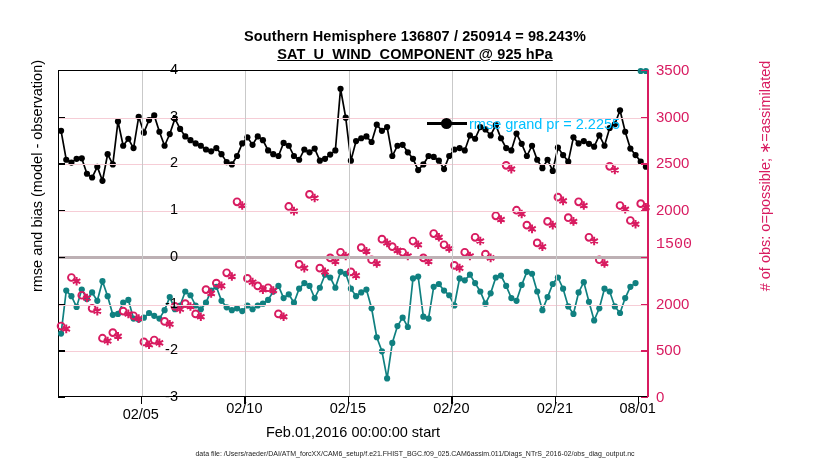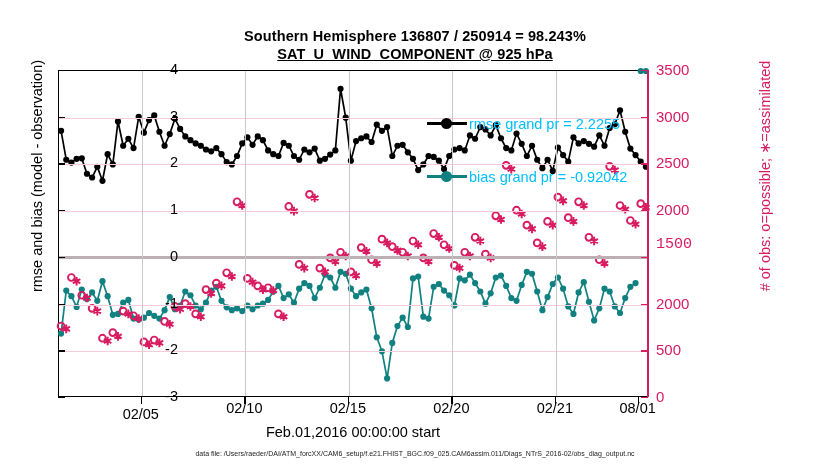--- a/index.html
+++ b/index.html
@@ -433,27 +433,20 @@
   <div id="xlabel">Feb.01,2016 00:00:00 start</div>
 
   <div id="legend">
     <div class="leg-row">
       <span class="leg-sym">
         <i style="background:#000"></i>
           <b style="background:#000"></b>
       </span>
       <span class="leg-txt">rmse grand pr = 2.2255</span>
     </div>
-    <div class="leg-row">
-      <span class="leg-sym">
-        <i style="background:#108080"></i>
-          <b style="background:#108080"></b>
-      </span>
-      <span class="leg-txt">bias grand pr = -0.92042</span>
-    </div>
   </div>
 
   <div id="footer">data file: /Users/raeder/DAI/ATM_forcXX/CAM6_setup/f.e21.FHIST_BGC.f09_025.CAM6assim.011/Diags_NTrS_2016-02/obs_diag_output.nc</div>
 
 <div class="tickmark-l" style="top: 70px;"></div>
     <div class="ytick-l" style="top: 70px;">4</div>
     <div class="tickmark-l" style="top: 116.714px;"></div>
     <div class="ytick-l" style="top: 116.714px;">3</div>
     <div class="tickmark-l" style="top: 163.429px;"></div>
     <div class="ytick-l" style="top: 163.429px;">2</div>

